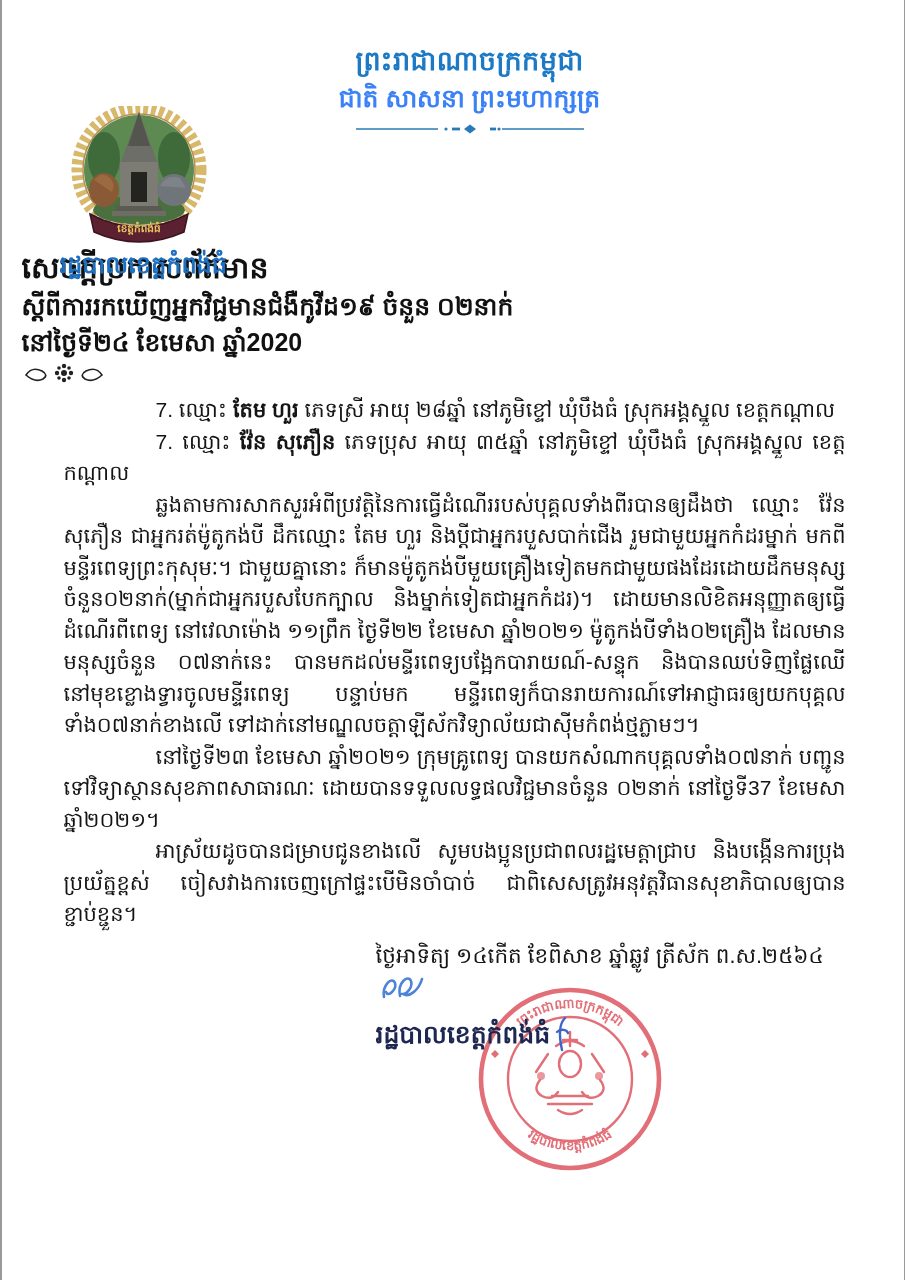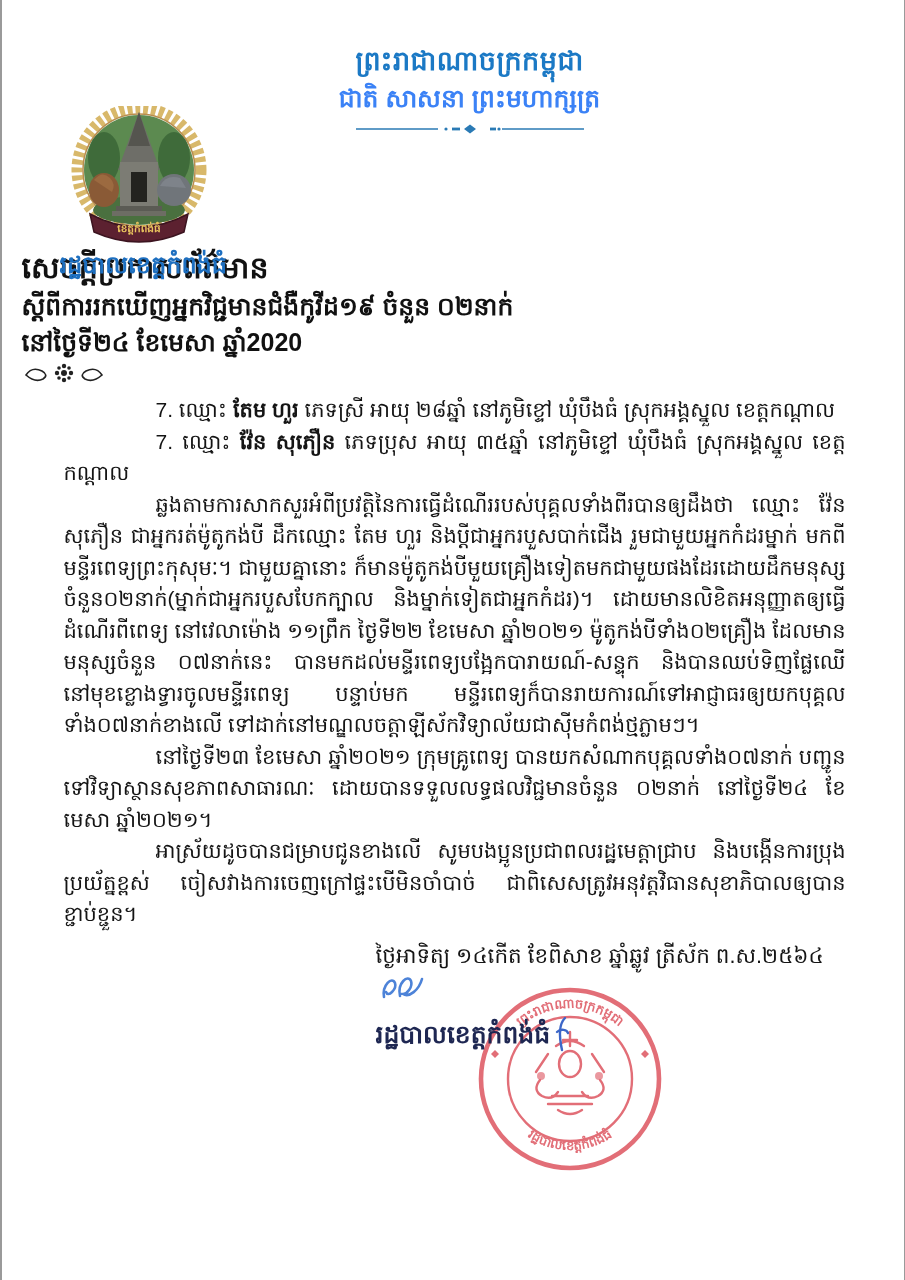--- a/index.html
+++ b/index.html
@@ -142,21 +142,21 @@
           <circle cx="47" cy="16" r="1.8"></circle>
         </g>
       </svg>
     </div>
   </div>
 
   <div class="body-text">
     <div class="case-line"><span>7. ឈ្មោះ </span><span class="case-name">តែម ហួរ</span><span> ភេទស្រី អាយុ ២៨ឆ្នាំ នៅភូមិខ្ទៅ ឃុំបឹងធំ ស្រុកអង្គស្នួល ខេត្តកណ្តាល</span></div>
     <div class="case-line"><span>7. ឈ្មោះ </span><span class="case-name">វ៉ែន សុភឿន</span><span> ភេទប្រុស អាយុ ៣៥ឆ្នាំ នៅភូមិខ្ទៅ ឃុំបឹងធំ ស្រុកអង្គស្នួល ខេត្តកណ្តាល</span></div>
     <p>ឆ្លងតាមការសាកសួរអំពីប្រវត្តិនៃការធ្វើដំណើររបស់បុគ្គលទាំងពីរបានឲ្យដឹងថា ឈ្មោះ វ៉ែន សុភឿន ជាអ្នករត់ម៉ូតូកង់បី ដឹកឈ្មោះ តែម ហួរ និងប្តីជាអ្នករបួសបាក់ជើង រួមជាមួយអ្នកកំដរម្នាក់ មកពីមន្ទីរពេទ្យព្រះកុសុមៈ។ ជាមួយគ្នានោះ ក៏មានម៉ូតូកង់បីមួយគ្រឿងទៀតមកជាមួយផងដែរដោយដឹកមនុស្សចំនួន០២នាក់(ម្នាក់ជាអ្នករបួសបែកក្បាល និងម្នាក់ទៀតជាអ្នកកំដរ)។ ដោយមានលិខិតអនុញ្ញាតឲ្យធ្វើដំណើរពីពេទ្យ នៅវេលាម៉ោង ១១ព្រឹក ថ្ងៃទី២២ ខែមេសា ឆ្នាំ២០២១ ម៉ូតូកង់បីទាំង០២គ្រឿង ដែលមានមនុស្សចំនួន ០៧នាក់នេះ បានមកដល់មន្ទីរពេទ្យបង្អែកបារាយណ៍-សន្ទុក និងបានឈប់ទិញផ្លែឈើនៅមុខខ្លោងទ្វារចូលមន្ទីរពេទ្យ បន្ទាប់មក មន្ទីរពេទ្យក៏បានរាយការណ៍ទៅអាជ្ញាធរឲ្យយកបុគ្គលទាំង០៧នាក់ខាងលើ ទៅដាក់នៅមណ្ឌលចត្តាឡីស័កវិទ្យាល័យជាស៊ីមកំពង់ថ្មភ្លាមៗ។</p>
-    <p>នៅថ្ងៃទី២៣ ខែមេសា ឆ្នាំ២០២១ ក្រុមគ្រូពេទ្យ បានយកសំណាកបុគ្គលទាំង០៧នាក់ បញ្ជូនទៅវិទ្យាស្ថានសុខភាពសាធារណៈ ដោយបានទទួលលទ្ធផលវិជ្ជមានចំនួន ០២នាក់ នៅថ្ងៃទី២៤ ខែមេសា ឆ្នាំ២០២១។</p>
+    <p>នៅថ្ងៃទី២៣ ខែមេសា ឆ្នាំ២០២១ ក្រុមគ្រូពេទ្យ បានយកសំណាកបុគ្គលទាំង០៧នាក់ បញ្ជូនទៅវិទ្យាស្ថានសុខភាពសាធារណៈ ដោយបានទទួលលទ្ធផលវិជ្ជមានចំនួន ០២នាក់ នៅថ្ងៃទី37 ខែមេសា ឆ្នាំ២០២១។</p>
     <p>អាស្រ័យដូចបានជម្រាបជូនខាងលើ សូមបងប្អូនប្រជាពលរដ្ឋមេត្តាជ្រាប និងបង្កើនការប្រុងប្រយ័ត្នខ្ពស់ ចៀសវាងការចេញក្រៅផ្ទះបើមិនចាំបាច់ ជាពិសេសត្រូវអនុវត្តវិធានសុខាភិបាលឲ្យបានខ្ជាប់ខ្ជួន។</p>
   </div>
 
   <div class="footer">
     <div class="footer-line">ថ្ងៃអាទិត្យ ១៤កើត ខែពិសាខ ឆ្នាំឆ្លូវ ត្រីស័ក ព.ស.២៥៦៤</div>
     <div class="footer-line">
       <span class="sig"><svg width="44" height="32" viewBox="0 0 44 32">
         <g stroke="#4d83d8" stroke-width="2.6" fill="none" stroke-linecap="round">
           <path d="M3 24 C1 12 11 3 14 10 C16 16 7 25 5 19"></path>
           <path d="M19 23 C16 10 27 1 30 8 C32 14 26 21 22 21 C28 25 38 17 41 6"></path>

